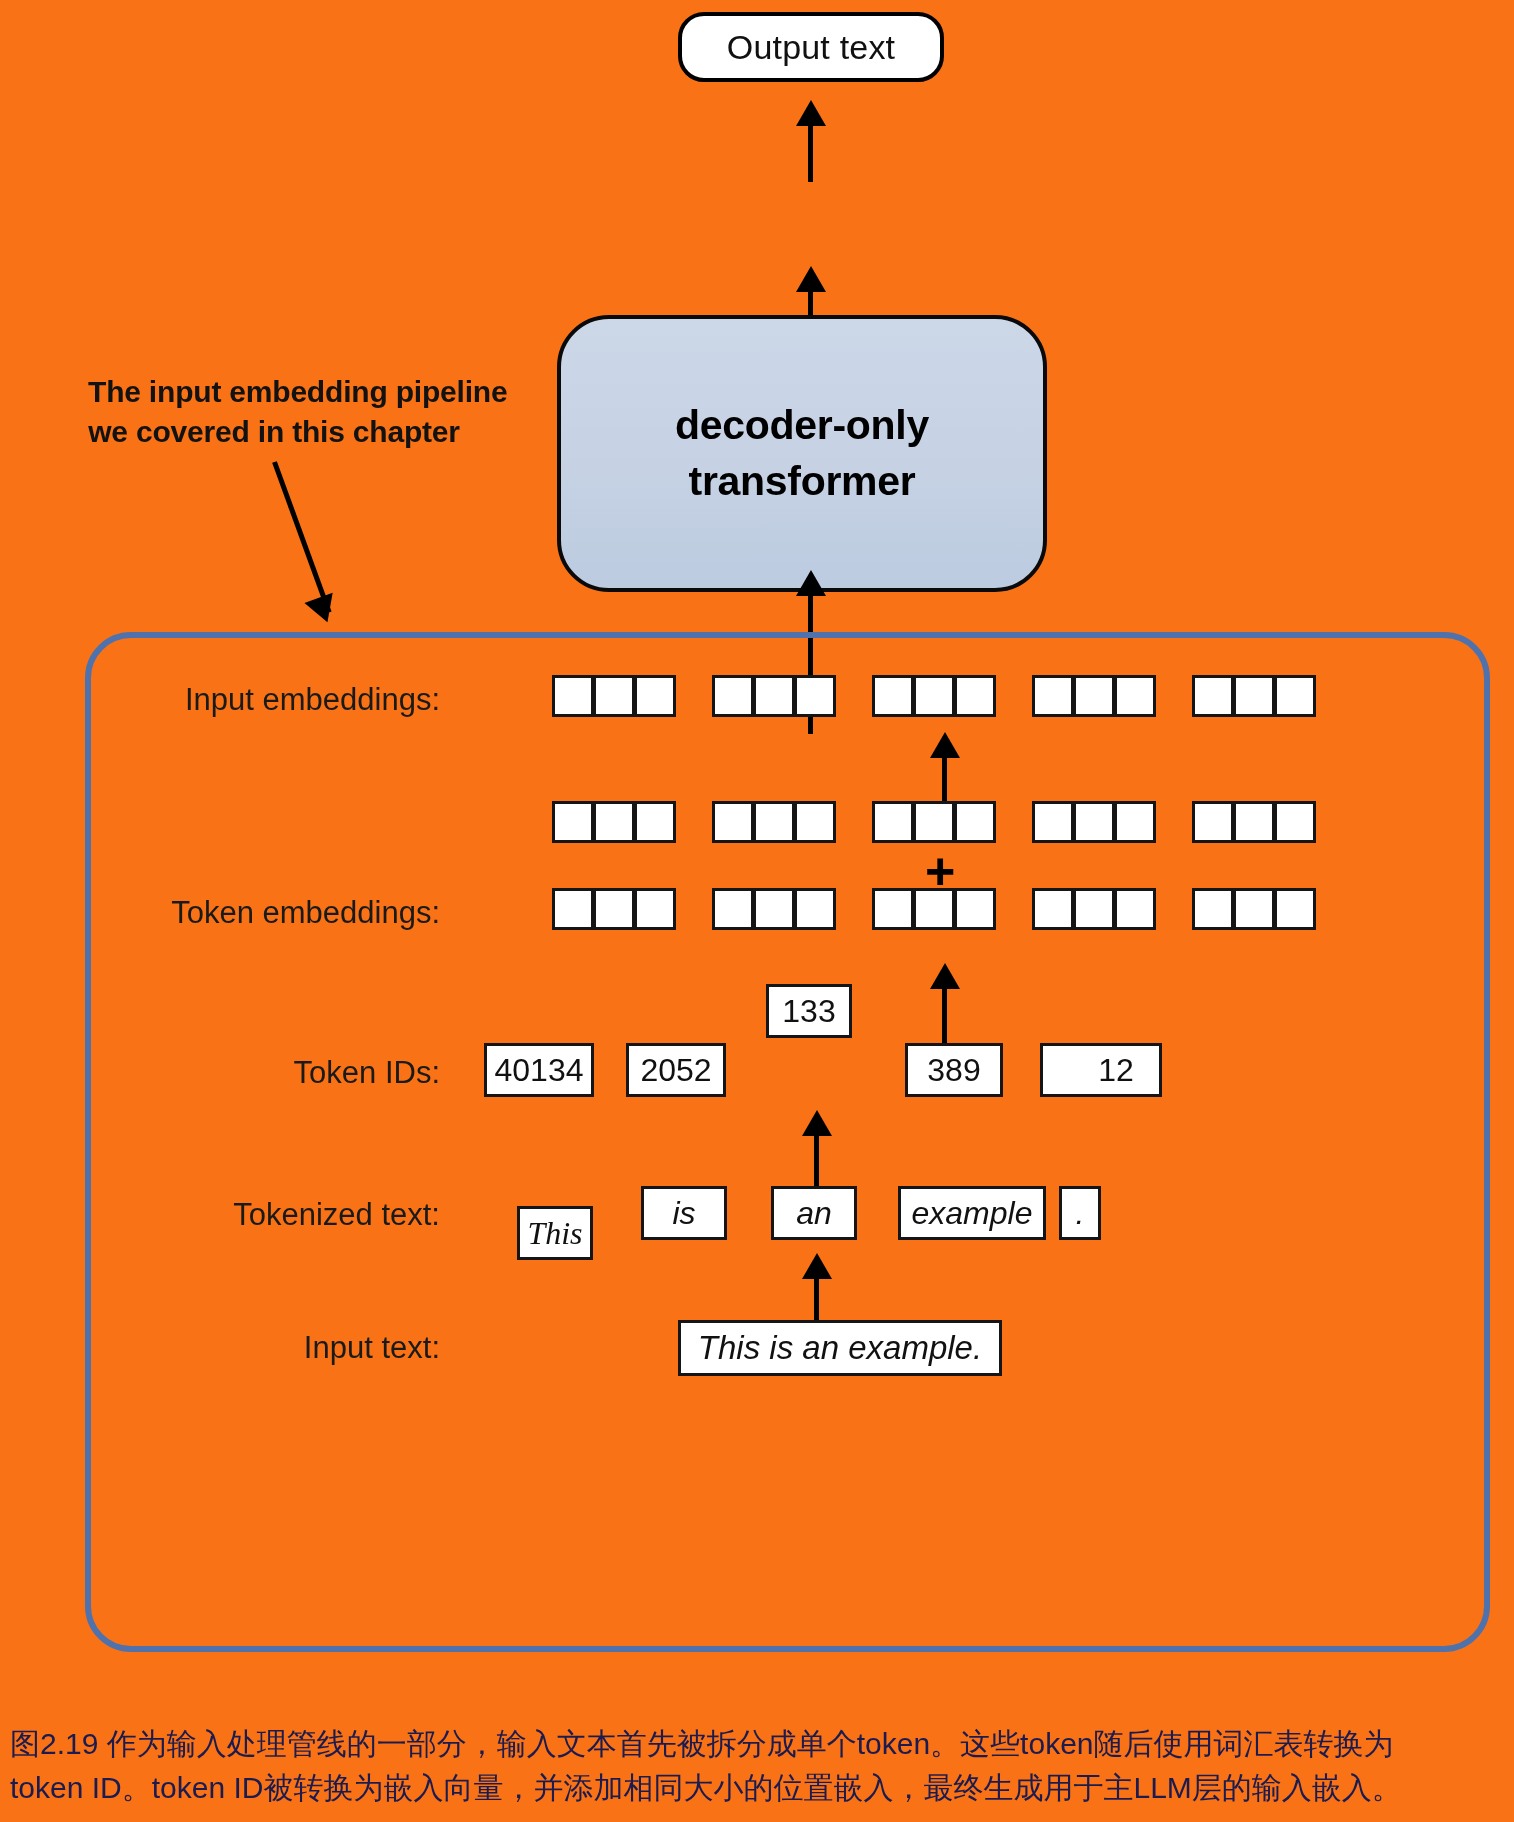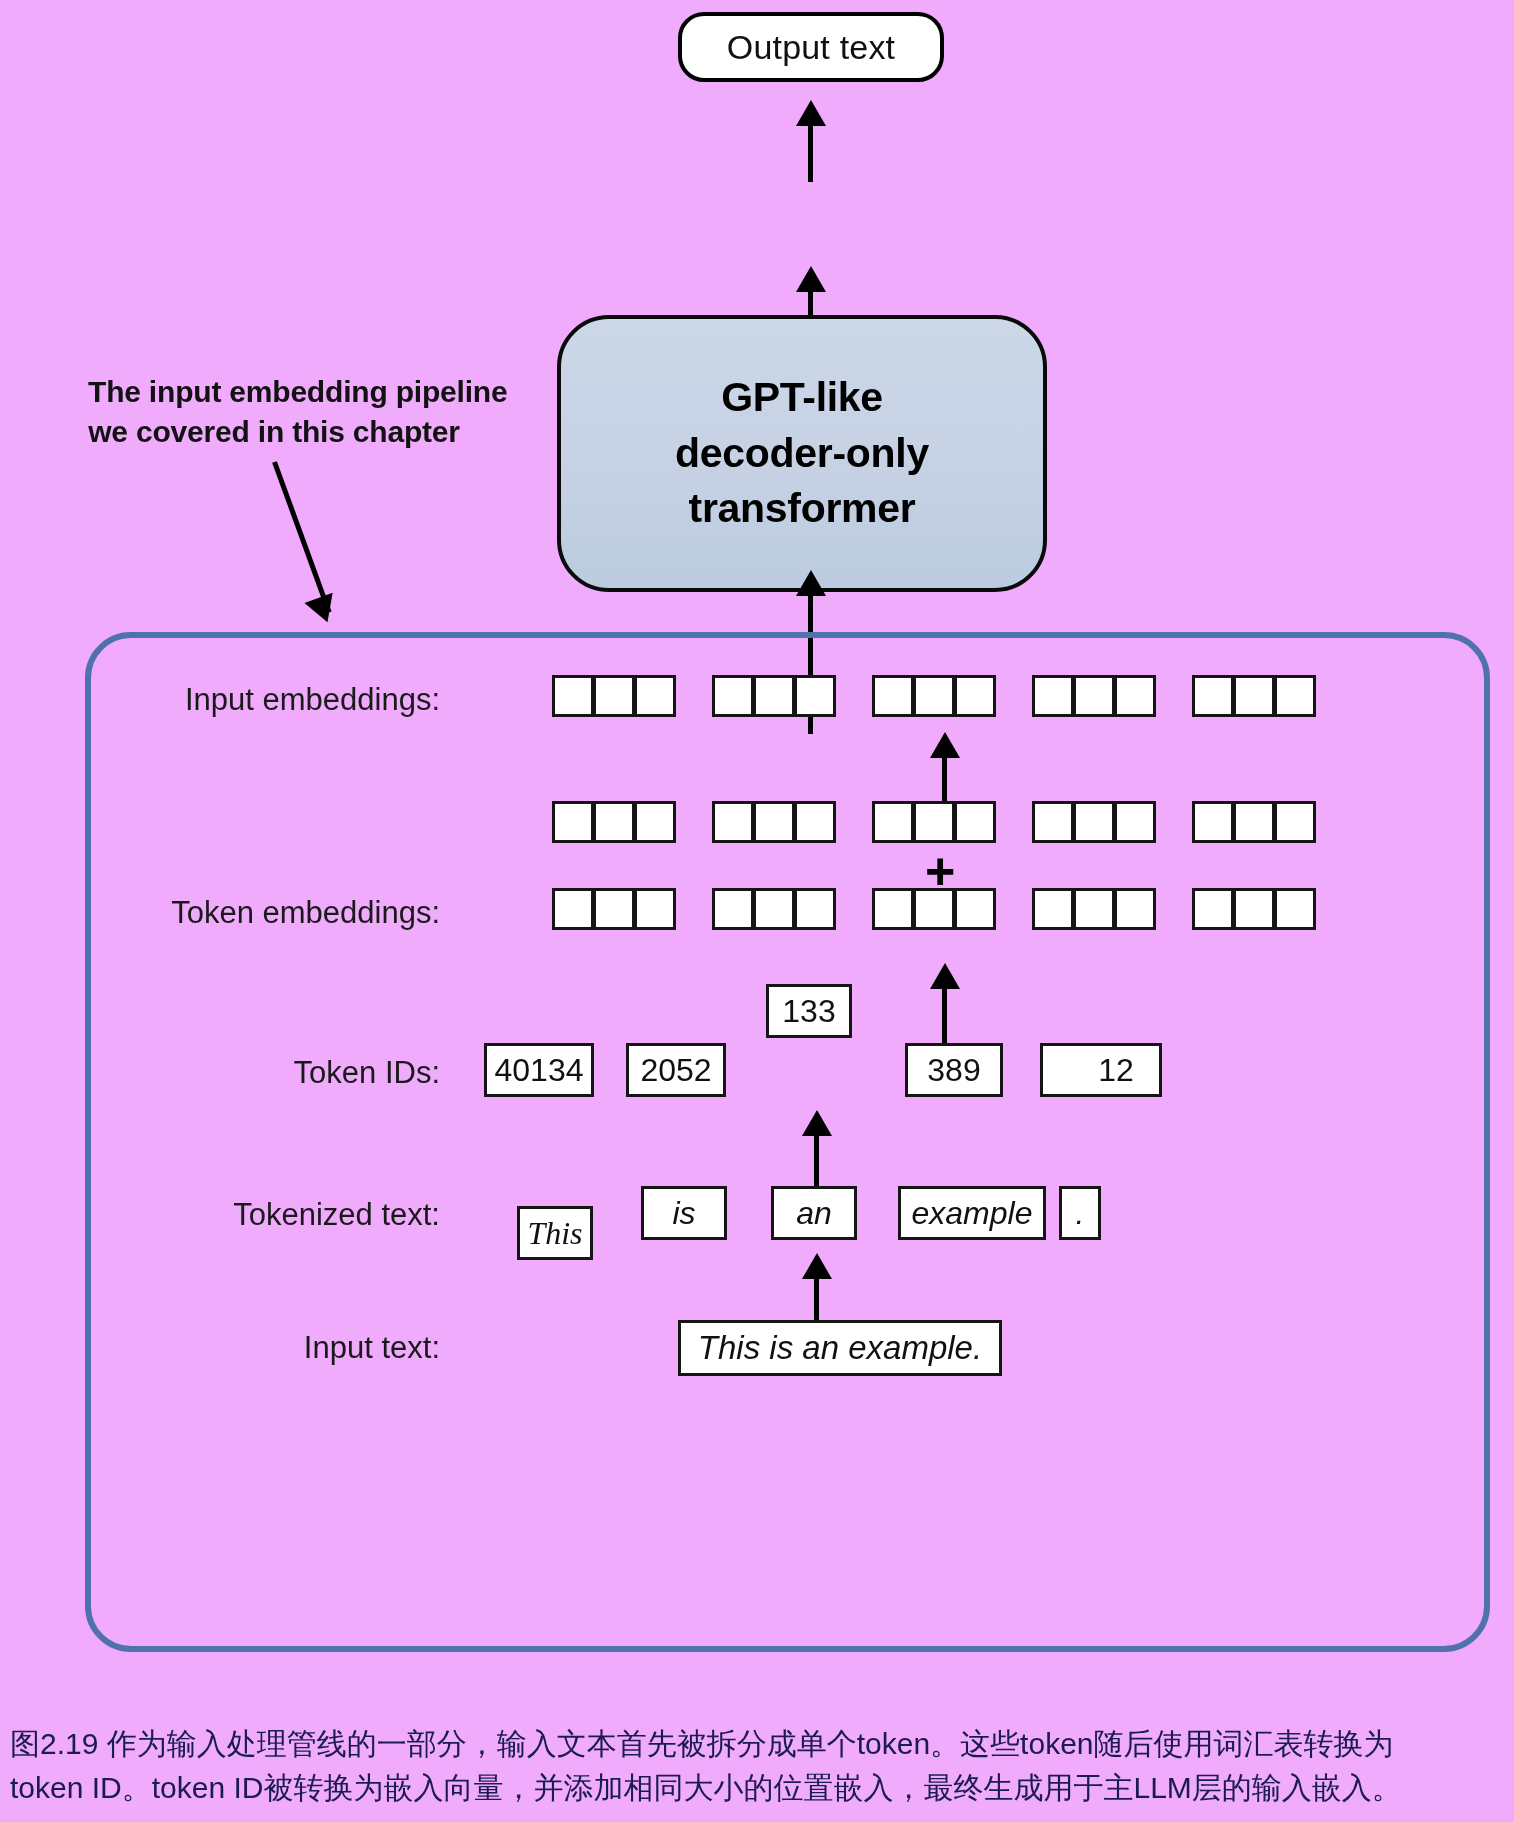--- a/index.html
+++ b/index.html
@@ -8,21 +8,21 @@
     background: #ffffff;
   }
   body {
     font-family: "Liberation Sans", sans-serif;
     -webkit-font-smoothing: antialiased;
   }
   #page {
     position: relative;
     width: 1514px;
     height: 1822px;
-    background: #f0abfc;
+    background: #f97316;
     overflow: hidden;
   }
 
   
   .abs { position: absolute; }
 
   
   .pill {
     position: absolute;
     border: 4px solid #000000;
@@ -191,21 +191,20 @@
 
   <div class="arrow-head-up abs" style="left:796px; top:100px;"></div>
   <div class="arrow-v abs" style="left:808px; top:122px; height:60px;"></div>
 
 
   <div class="arrow-head-up abs" style="left:796px; top:266px;"></div>
   <div class="arrow-v abs" style="left:808px; top:288px; height:32px;"></div>
 
   <div class="transformer" style="left:557px; top:315px; width:490px; height:277px;">
     <div class="transformer-label">
-      <div>GPT-like</div>
       <div>decoder-only</div>
       <div>transformer</div>
     </div>
   </div>
 
   <div class="arrow-head-up abs" style="left:796px; top:570px;"></div>
   <div class="arrow-v abs" style="left:808px; top:592px; height:142px;"></div>
 
   <div class="annotation" style="left:88px; top:372px; width:372px;">
     <div>The input embedding pipeline</div>

